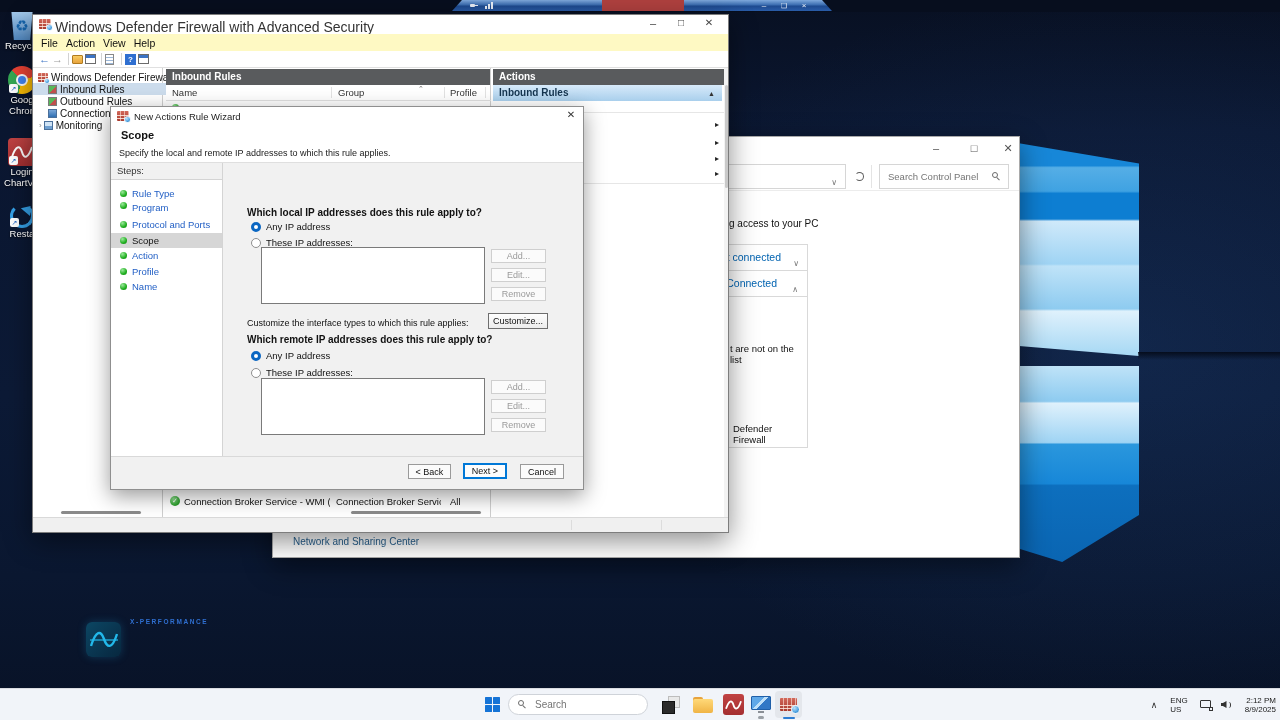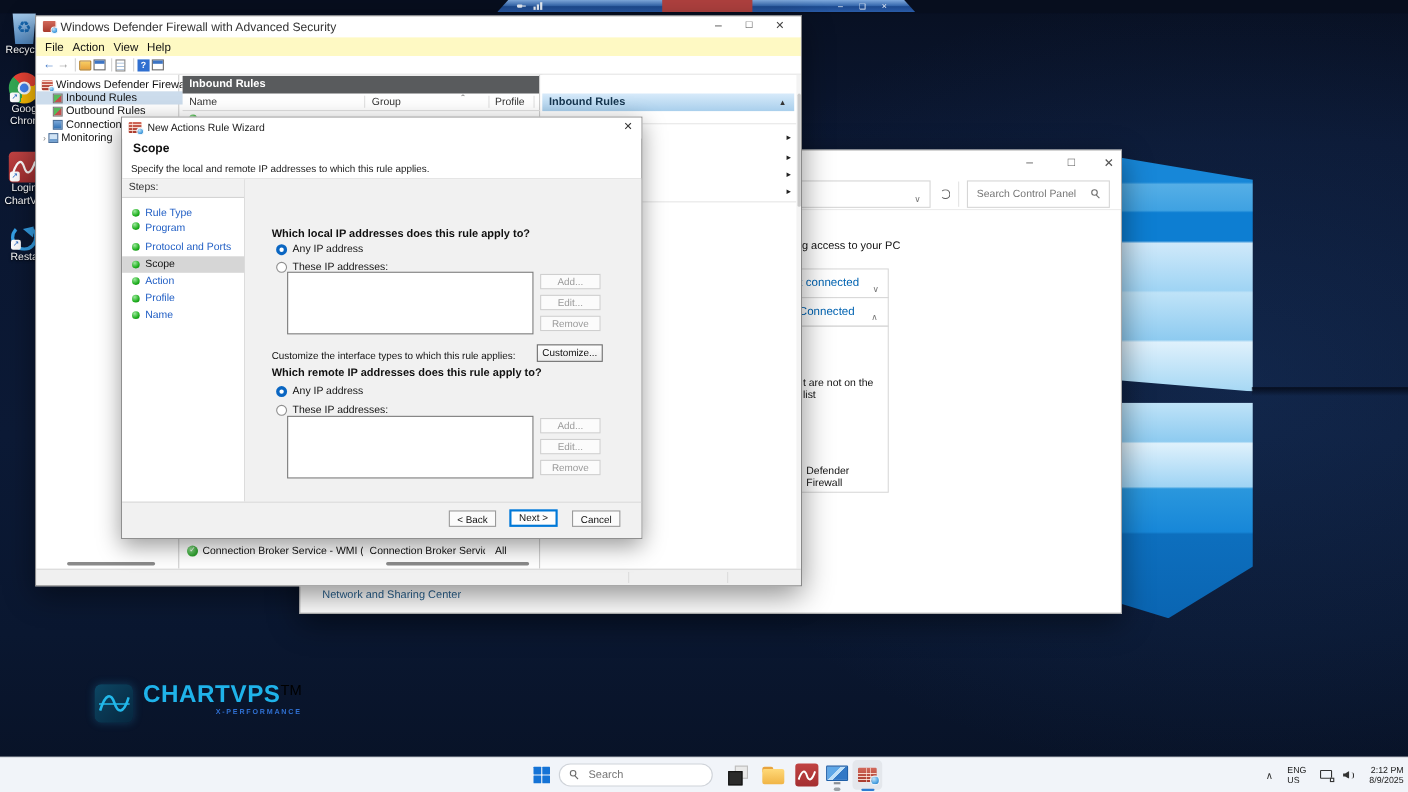--- a/index.html
+++ b/index.html
@@ -83,21 +83,21 @@
     background:repeating-linear-gradient(0deg,transparent 0 2.2px,rgba(255,236,226,.85) 2.2px 2.8px),
                repeating-linear-gradient(90deg,transparent 0 3.4px,rgba(255,236,226,.6) 3.4px 3.9px);}
   .brick .globe{position:absolute;right:-2px;bottom:-2px;width:7px;height:7px;border-radius:50%;
     background:radial-gradient(circle at 35% 30%,#bfe2f8,#4da3e2 60%,#1766ad);
     border:1px solid #edf6fd;box-sizing:border-box;}
   .brick.big{width:17px;height:13px;}
   .brick.big .globe{width:9px;height:9px;right:-3px;bottom:-3px;}
 
   
   #fw-title{left:0;top:0;right:0;height:19px;background:#fff;}
-  #fw-title .t{position:absolute;left:22px;top:4px;font-size:11px;color:#333;}
+  #fw-title .t{position:absolute;left:22px;top:4px;font-size:14px;color:#333;}
   .fw-menu-item{font-size:10.5px;color:#111;cursor:pointer;padding:1px 4px;}
   .tbico{position:relative;width:13px;height:13px;cursor:pointer;}
   .tbsep{width:1px;height:12px;background:#d2d2d2;margin:0 3px;}
   .arrow-glyph{font-size:11px;font-weight:bold;line-height:13px;}
   .mini-win{width:11px;height:10px;border:1px solid #6b6b6b;box-sizing:border-box;background:#fff;}
   .mini-win::before{content:"";display:block;height:3px;background:#3c74c4;}
   .mini-folder{width:11px;height:9px;background:linear-gradient(#f8cd63,#e8a33d);border:1px solid #b07b20;box-sizing:border-box;border-radius:1px;}
   .mini-page{width:9px;height:11px;background:#fff;border:1px solid #888;box-sizing:border-box;
     background-image:linear-gradient(#9db8d8 1px,transparent 1px);background-size:100% 3px;background-position:0 2px;}
   .mini-help{width:11px;height:11px;background:#2f6fd0;color:#fff;font-size:8px;font-weight:bold;text-align:center;line-height:11px;}
@@ -224,21 +224,20 @@
   </div>
 
   <div id="cvps-logo" class="abs">
     <div id="cvps-icon">
       <svg width="28" height="22" viewBox="0 0 28 22">
           <path d="M1 17 C6 1,11 1,14 10 S22 21,27 5" fill="none" stroke="#22b8ea" stroke-width="2.4"></path>
           <path d="M0 11 H28" stroke="#22b8ea" stroke-width="1.2"></path>
         </svg>
     </div>
     <div id="cvps-text">
-      <div><span id="cvps-brand">CHARTVPS</span><sup>TM</sup></div>
       <div id="cvps-tag">X-PERFORMANCE</div>
     </div>
   </div>
 
   <div id="rdp-bar" class="abs">
     <div id="rdp-pin" class="abs"></div>
     <div id="rdp-signal" class="abs">
       <span style="left:0;height:3px;"></span>
         <span style="left:3px;height:5px;"></span>
         <span style="left:6px;height:7px;"></span>
@@ -368,20 +367,21 @@
       <div class="abs" style="left:0;top:427px;width:325px;height:14px;font-size:9.5px;color:#111;">
         <div class="chk abs" style="left:4px;top:1px;"></div>
         <span class="abs" style="left:18px;top:1px;width:146px;white-space:nowrap;overflow:hidden;">Connection Broker Service - WMI (DCO...</span>
         <span class="abs" style="left:170px;top:1px;width:105px;white-space:nowrap;overflow:hidden;">Connection Broker Service</span>
         <span class="abs" style="left:284px;top:1px;">All</span>
       </div>
       <div class="abs" style="left:185px;top:443px;width:130px;height:3px;background:#8a8a8a;border-radius:2px;"></div>
     </div>
 
     <div class="abs" style="left:460px;top:53px;width:235px;height:449px;background:#fff;">
+      <div class="panel-hdr">Actions</div>
       <div class="abs" style="left:0;top:17px;width:229px;height:16px;background:linear-gradient(#d7eafa,#a9cfec);font-size:10px;font-weight:bold;color:#15354f;line-height:16px;padding-left:6px;box-sizing:border-box;">
         <span>Inbound Rules</span>
         <span class="abs" style="right:7px;top:1px;font-size:7px;color:#333;">▲</span>
       </div>
       <div class="act-sep" style="top:44px;"></div>
       <div class="abs act-arrow" style="top:52px;"></div>
       <div class="abs act-arrow" style="top:70px;"></div>
       <div class="abs act-arrow" style="top:86px;"></div>
       <div class="abs act-arrow" style="top:101px;"></div>
       <div class="act-sep" style="top:115px;"></div>

